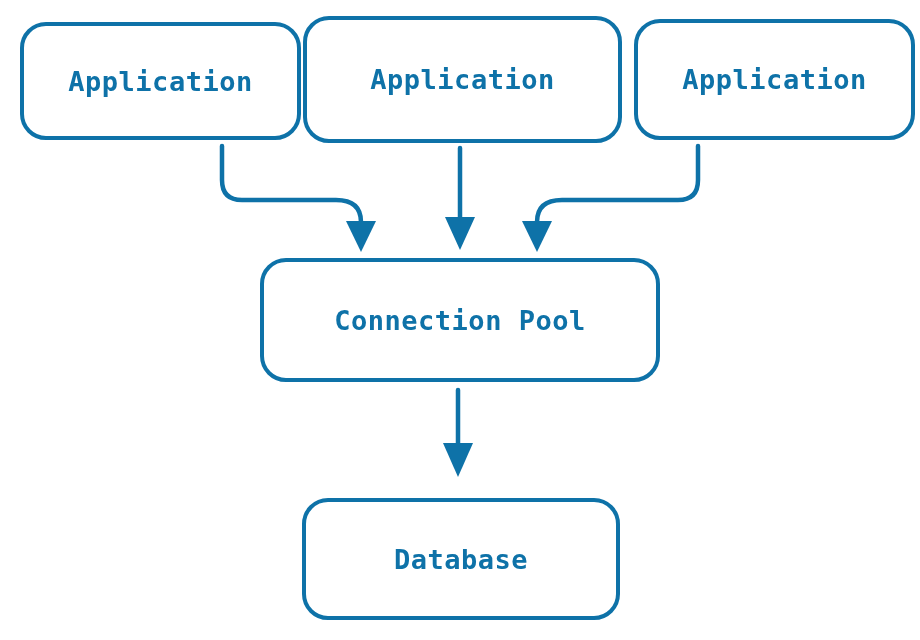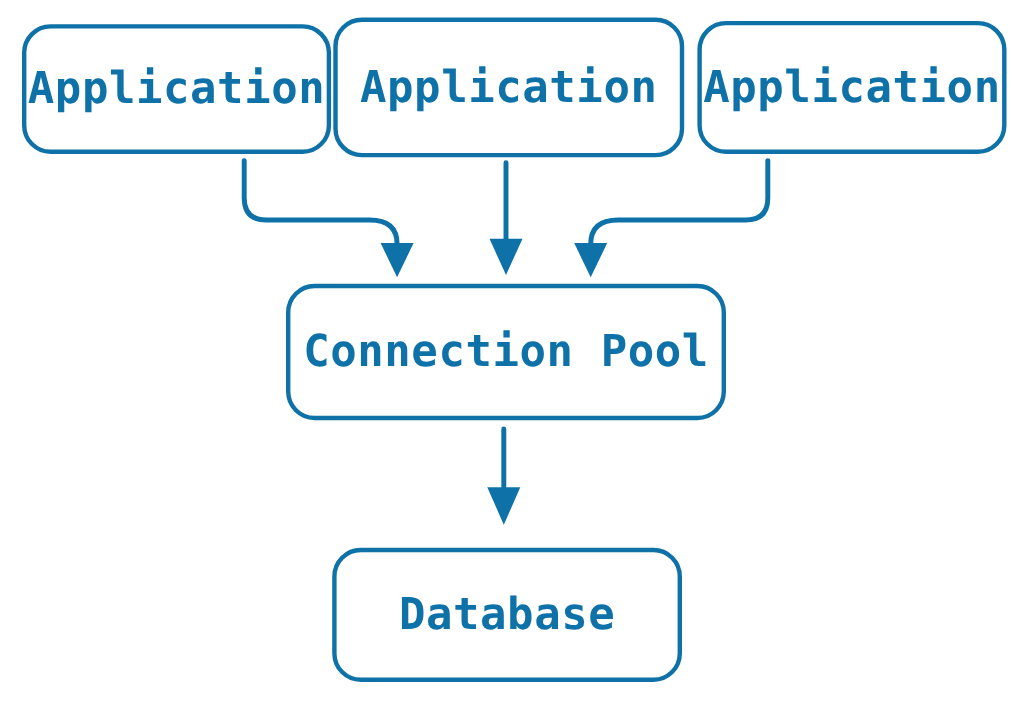--- a/index.html
+++ b/index.html
@@ -44,21 +44,21 @@
   .node {
     position: absolute;
     border: 4px solid var(--accent);
     border-radius: 26px;
     background: var(--bg);
     color: var(--accent);
     display: flex;
     align-items: center;
     justify-content: center;
     font-weight: bold;
-    font-size: 40px;
+    font-size: 27px;
     letter-spacing: 0.5px;
     white-space: nowrap;
   }
   #node-app1 { left: 20px;  top: 22px;  width: 281px; height: 118px; }
   #node-app2 { left: 303px; top: 16px;  width: 319px; height: 127px; }
   #node-app3 { left: 634px; top: 19px;  width: 281px; height: 121px; }
   #node-pool { left: 260px; top: 258px; width: 400px; height: 124px; justify-content: center; }
   #node-db   { left: 302px; top: 498px; width: 318px; height: 122px; }
 </style>
 </head>

